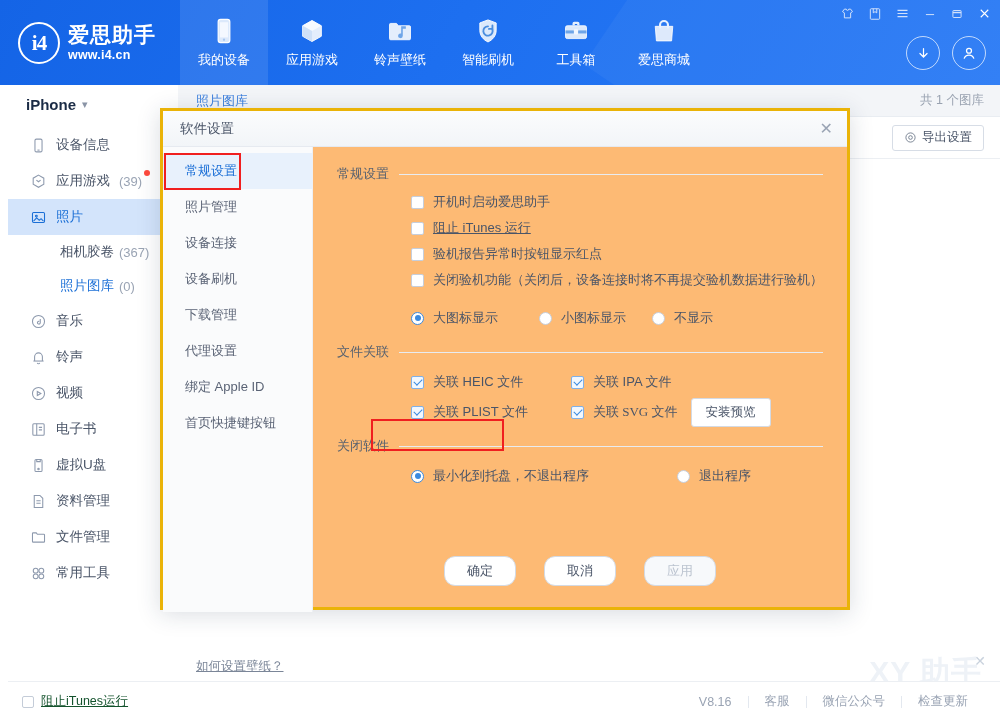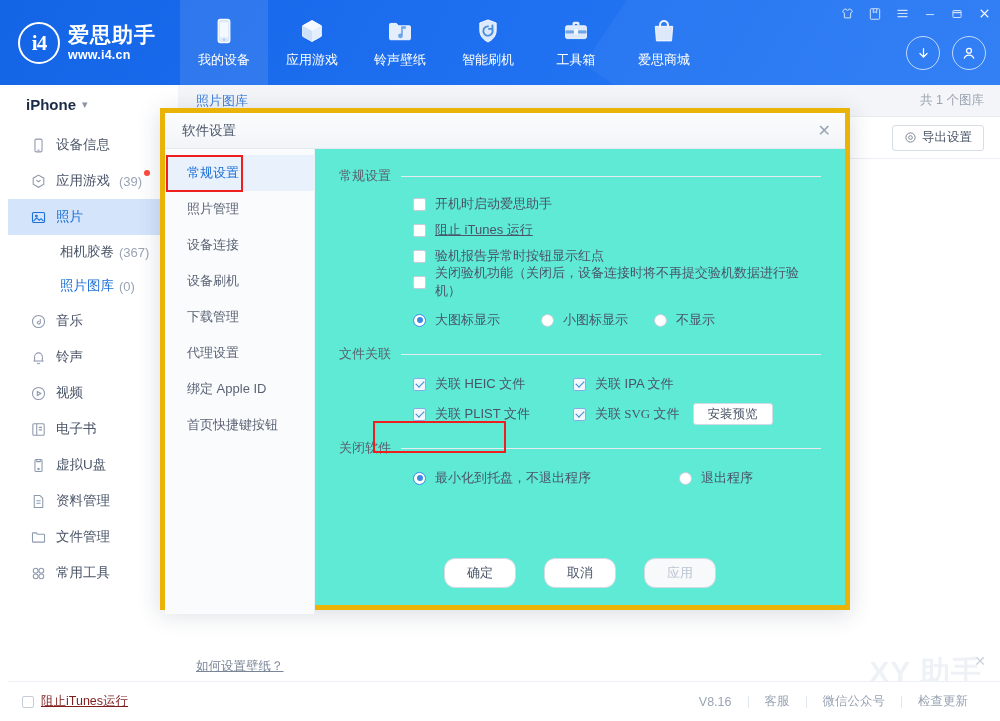--- a/index.html
+++ b/index.html
@@ -91,21 +91,21 @@
   }
   .side-bottom {
     position: absolute; left: 0; bottom: 0; width: 178px; height: 40px;
     border-top: 1px solid #eceff3; display: flex; align-items: center;
     gap: 7px; padding-left: 14px;
   }
   .mini-cb {
     width: 12px; height: 12px; border: 1px solid #c4ccd8; background: #fff;
     border-radius: 2px; flex: 0 0 12px;
   }
-  .side-bottom-txt { font-size: 12.5px; color: #7f1d1d; text-decoration: underline; cursor: pointer;}
+  .side-bottom-txt { font-size: 12.5px; color: #14532d; text-decoration: underline; cursor: pointer;}
 
   
   .main {
     position: absolute; left: 178px; top: 85px; width: 822px; height: 636px;
     background: #f6f8fa;
   }
   .crumb-bar {
     height: 32px; background: #f3f5f8; border-bottom: 1px solid #e9edf2;
     display: flex; align-items: center; justify-content: space-between;
     padding: 0 16px 0 18px;
@@ -145,21 +145,21 @@
     border-top: 1px solid #eceff3; background: #fff;
     display: flex; align-items: center; justify-content: flex-end;
     padding-right: 16px; gap: 0; text-align: right;
   }
   .st-item { font-size: 12.5px; color: #9aa4b4; padding: 0 16px; cursor: pointer; }
   .st-sep { width: 1px; height: 12px; background: #e3e8ef; }
 
   
   .dlg {
     position: absolute; left: 160px; top: 108px; width: 690px; height: 502px;
-    background: #5eead4; border: 5px solid #eab308;
+    background: #fdba74; border: 3px solid #eab308;
     box-shadow: 0 4px 22px rgba(30,50,80,0.17);
   }
   .dlg-title {
     height: 36px; background: linear-gradient(#fbfcfd, #f2f5f8);
     border-bottom: 1px solid #e6eaf0;
     display: flex; align-items: center; justify-content: space-between;
     padding: 0 14px 0 17px;
   }
   .dlg-title-txt { font-size: 13.5px; color: #4a5568; }
   .dlg-close { font-size: 16px; color: #9aa4b4; cursor: pointer; line-height: 1; }
@@ -206,21 +206,21 @@
   }
   .rb.on { border-color: #3b8ae0; }
   .rb.on::after { content: ""; width: 6px; height: 6px; border-radius: 50%; background: #3b8ae0; }
   .row-ul { text-decoration: underline; }
   .radio-line { display: flex; align-items: center; padding-left: 74px; height: 30px; }
   .radio-line .row { margin-right: 0; }
   .assoc-grid { padding-left: 74px; }
   .assoc-line { display: flex; align-items: center; height: 30px; }
   .assoc-line .row { width: 160px; }
   .preview-btn {
-    height: 22px; border: 1px solid #d4dae3; border-radius: 3px; background: #fff;
+    height: 29px; border: 1px solid #d4dae3; border-radius: 3px; background: #fff;
     font-size: 12.5px; color: #4a5568; padding: 0 14px; cursor: pointer;
     display: flex; align-items: center; margin-left: 4px;
     font-family: "Liberation Sans", sans-serif;
   }
   .dlg-footer {
     position: absolute; left: 0; bottom: 26px; width: 100%;
     display: flex; justify-content: center; gap: 28px;
   }
   .dlg-btn {
     width: 72px; height: 30px; border: 1px solid #d4dae3; border-radius: 11px;

